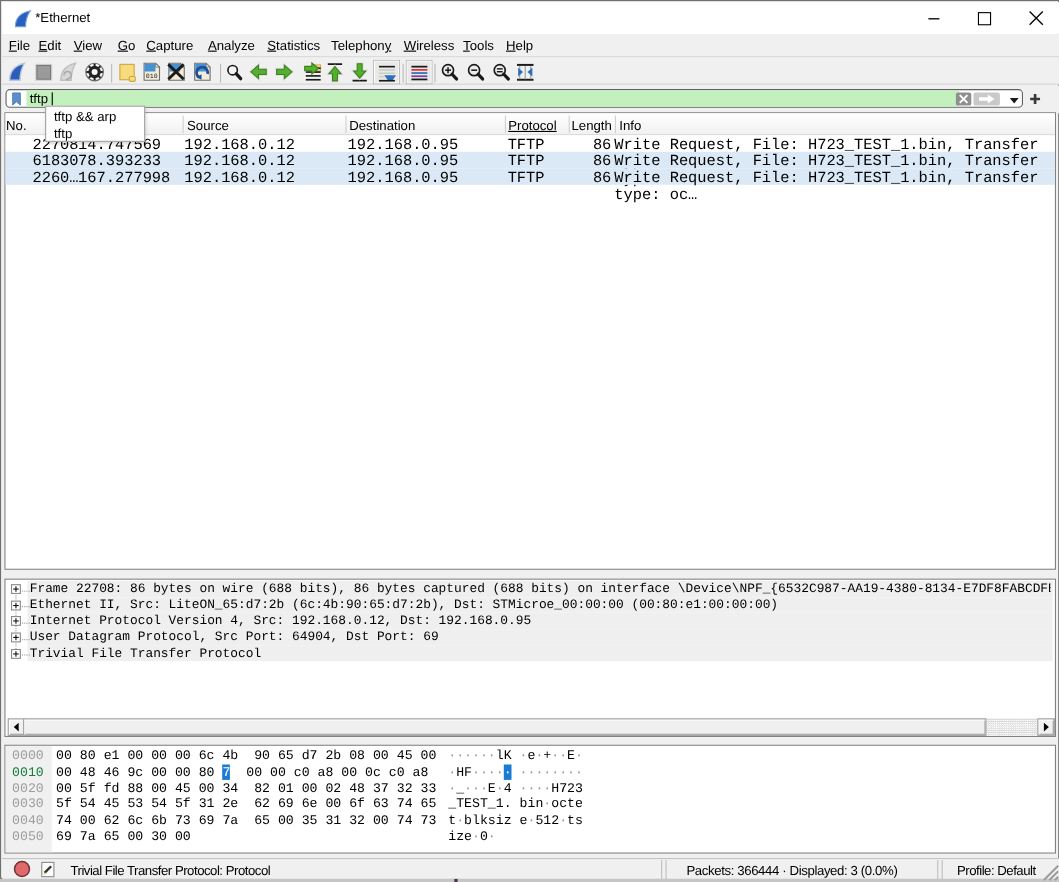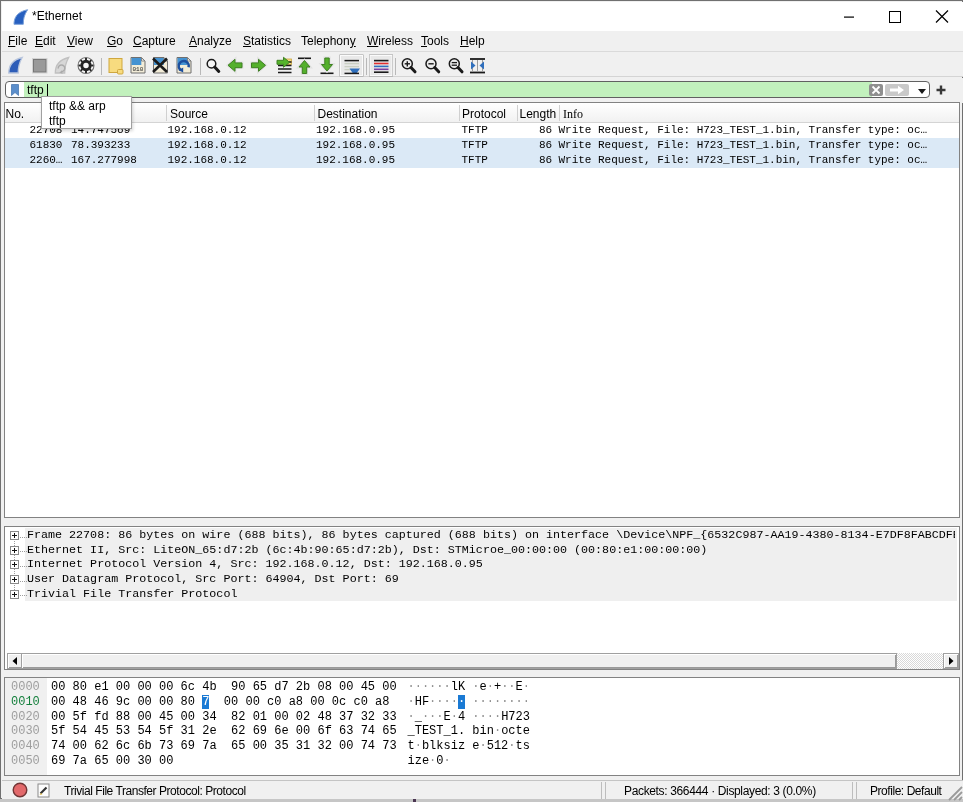--- a/index.html
+++ b/index.html
@@ -21,21 +21,21 @@
 #finput { position:absolute; left:3px; top:3px; width:925px; height:17px; border:1px solid #616161; border-radius:4px; background:#ffffff; overflow:hidden; }
 #fgreen { position:absolute; left:18px; top:0; width:848px; height:15px; background:#c2f1bd; }
 #ftext { position:absolute; left:21px; top:1px; font-size:12px; color:#000; }
 #fcursor { position:absolute; left:41px; top:2px; width:1px; height:12px; background:#000; }
 .fbtn { position:absolute; top:2px; height:12px; border-radius:2px; }
 
 #plist { position:absolute; left:3px; top:101px; width:956px; height:416px; background:#ffffff; border:1px solid #828282; }
 #phead { position:absolute; left:0; top:0; width:954px; height:20px; background:linear-gradient(#ffffff,#f1f1f1); border-bottom:1px solid #d4d4d4; font-size:12px; color:#000; }
 #phead span { position:absolute; top:4px; }
 #phead i { position:absolute; top:2px; width:1px; height:16px; background:#d0d0d0; font-style:normal; }
-.prow { position:absolute; left:0; width:954px; height:15px; font-family:"Liberation Mono", monospace; font-size:11px; letter-spacing:-0.02px; color:#000; }
+.prow { position:absolute; left:0; width:954px; height:15px; font-family:"Liberation Mono", monospace; font-size:14px; letter-spacing:-0.02px; color:#000; }
 .prow span { position:absolute; top:1px; }
 
 #dpane { position:absolute; left:3px; top:525px; width:956px; height:144px; background:#ffffff; border:1px solid #828282; }
 .drow { position:absolute; left:20px; width:932px; height:14.7px; background:#efefef; }
 #dtext { position:absolute; left:22px; top:1px; width:928px; font-family:"Liberation Mono", monospace; font-size:11.7px; line-height:14.7px; white-space:pre; overflow:hidden; color:#000; }
 .exp { position:absolute; left:5px; width:9px; height:9px; border:1px solid #8a8a8a; background:#fff; }
 .exp:before { content:""; position:absolute; left:1px; top:3px; width:5px; height:1px; background:#111; }
 .exp:after { content:""; position:absolute; left:3px; top:1px; width:1px; height:5px; background:#111; }
 
 #dsb { position:absolute; left:2px; top:126px; width:952px; height:16px; background:#f1f1f1; }
@@ -239,23 +239,23 @@
     <svg width="10" height="10" style="left:933.5px; top:7px;" viewBox="0 0 10 10">
       <path d="M3.8,0.5 h2.4 v3.3 h3.3 v2.4 h-3.3 v3.3 h-2.4 v-3.3 h-3.3 v-2.4 h3.3 z" fill="#383838"></path>
     </svg>
   </div>
 
   <div id="plist">
     <div id="phead">
       <span style="left:0.5px;">No.</span>
       <span style="left:165px;">Source</span>
       <span style="left:312.5px;">Destination</span>
-      <span style="left:457px;">Protocol</span>
+      <span style="left:457px;text-decoration:underline;">Protocol</span>
       <span style="left:514.5px;">Length</span>
-      <span style="left:558px;font-family:Liberation Serif, serif;">Info</span>
+      <span style="left:558px;">Info</span>
       <i style="left:161px;"></i>
         <i style="left:309px;"></i>
         <i style="left:454px;"></i>
         <i style="left:512px;"></i>
         <i style="left:554px;"></i>
     </div>
     <div class="prow" style="top:20px; background:#ffffff;">
       <span style="left:24.5px;">22708</span>
         <span style="left:66px;">14.747569</span>
       <span style="left:162.5px;">192.168.0.12</span>

